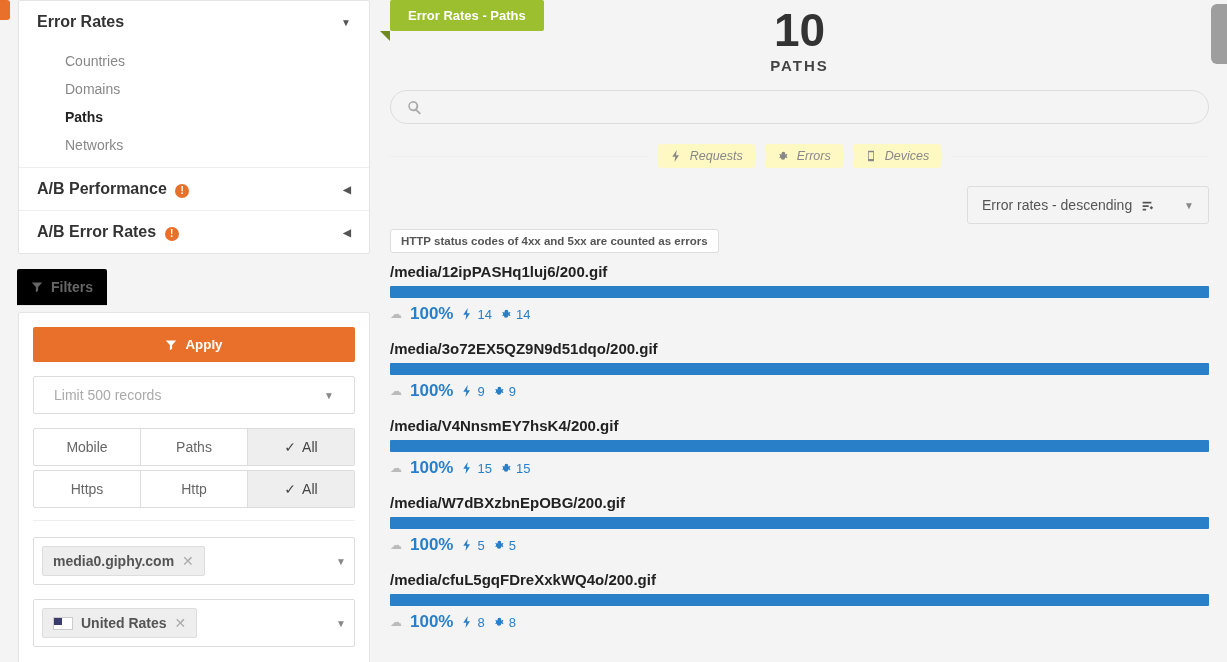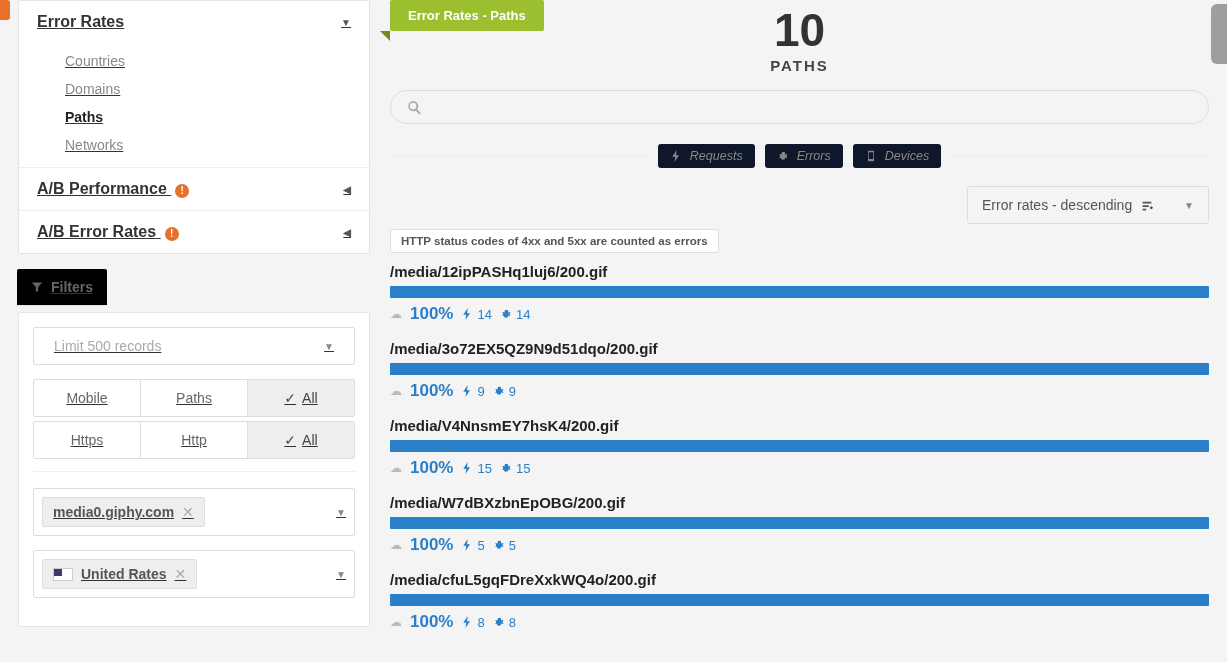--- a/index.html
+++ b/index.html
@@ -26,21 +26,21 @@
     width: 16px; height: 60px;
     background: #9e9e9e;
     border-radius: 6px 0 0 6px;
   }
   .layout {
     display: flex;
     gap: 20px;
     padding: 0 18px;
     height: 100%;
   }
-  .sidebar { width: 352px; flex: 0 0 352px; text-decoration: underline; }
+  .sidebar { width: 352px; flex: 0 0 352px; }
   .main { flex: 1; min-width: 0; }
 
   .panel {
     background: #fff;
     border: 1px solid #e4e4e4;
     border-radius: 2px;
     margin-bottom: 16px;
   }
 
   .nav-group-header {
@@ -156,21 +156,21 @@
 
   .pill-row {
     display: flex; align-items: center; justify-content: center; gap: 10px;
     margin: 0 0 18px;
     position: relative;
   }
   .pill-row::before, .pill-row::after {
     content: ""; height: 1px; background: #eee; flex: 1;
   }
   .pill {
-    background: #0f172a; color: #888; font-style: italic; font-size: 12.5px;
+    background: #fef9c3; color: #888; font-style: italic; font-size: 12.5px;
     padding: 5px 12px; border-radius: 3px; cursor: pointer;
     display: inline-flex; align-items: center; gap: 8px;
   }
 
   .sort-row { display: flex; justify-content: flex-end; margin-bottom: 8px; }
   .sort-dd {
     border: 1px solid #ddd; border-radius: 3px;
     padding: 10px 14px; display: inline-flex; align-items: center; gap: 30px;
     color: #555; cursor: pointer;
   }
@@ -233,20 +233,26 @@
 
     <div>
       <div class="filters-hdr">
         <svg class="ico" viewBox="0 0 16 16">
             <path d="M1 2h14l-5.5 6v5l-3 2v-7z"></path>
           </svg>
         <span>Filters</span>
       </div>
       <div class="panel" style="margin-top:-1px">
         <div class="filters-body">
+          <button class="btn-apply">
+            <svg class="ico" viewBox="0 0 16 16">
+                <path d="M1 2h14l-5.5 6v5l-3 2v-7z"></path>
+              </svg>
+            <span>Apply</span>
+          </button>
 
           <div class="select-like">
             <span>Limit 500 records</span>
             <span class="caret-sm">▼</span>
           </div>
 
           <div class="seg">
             <div class="seg-btn">Mobile</div>
             <div class="seg-btn">Paths</div>
             <div class="seg-btn active">

